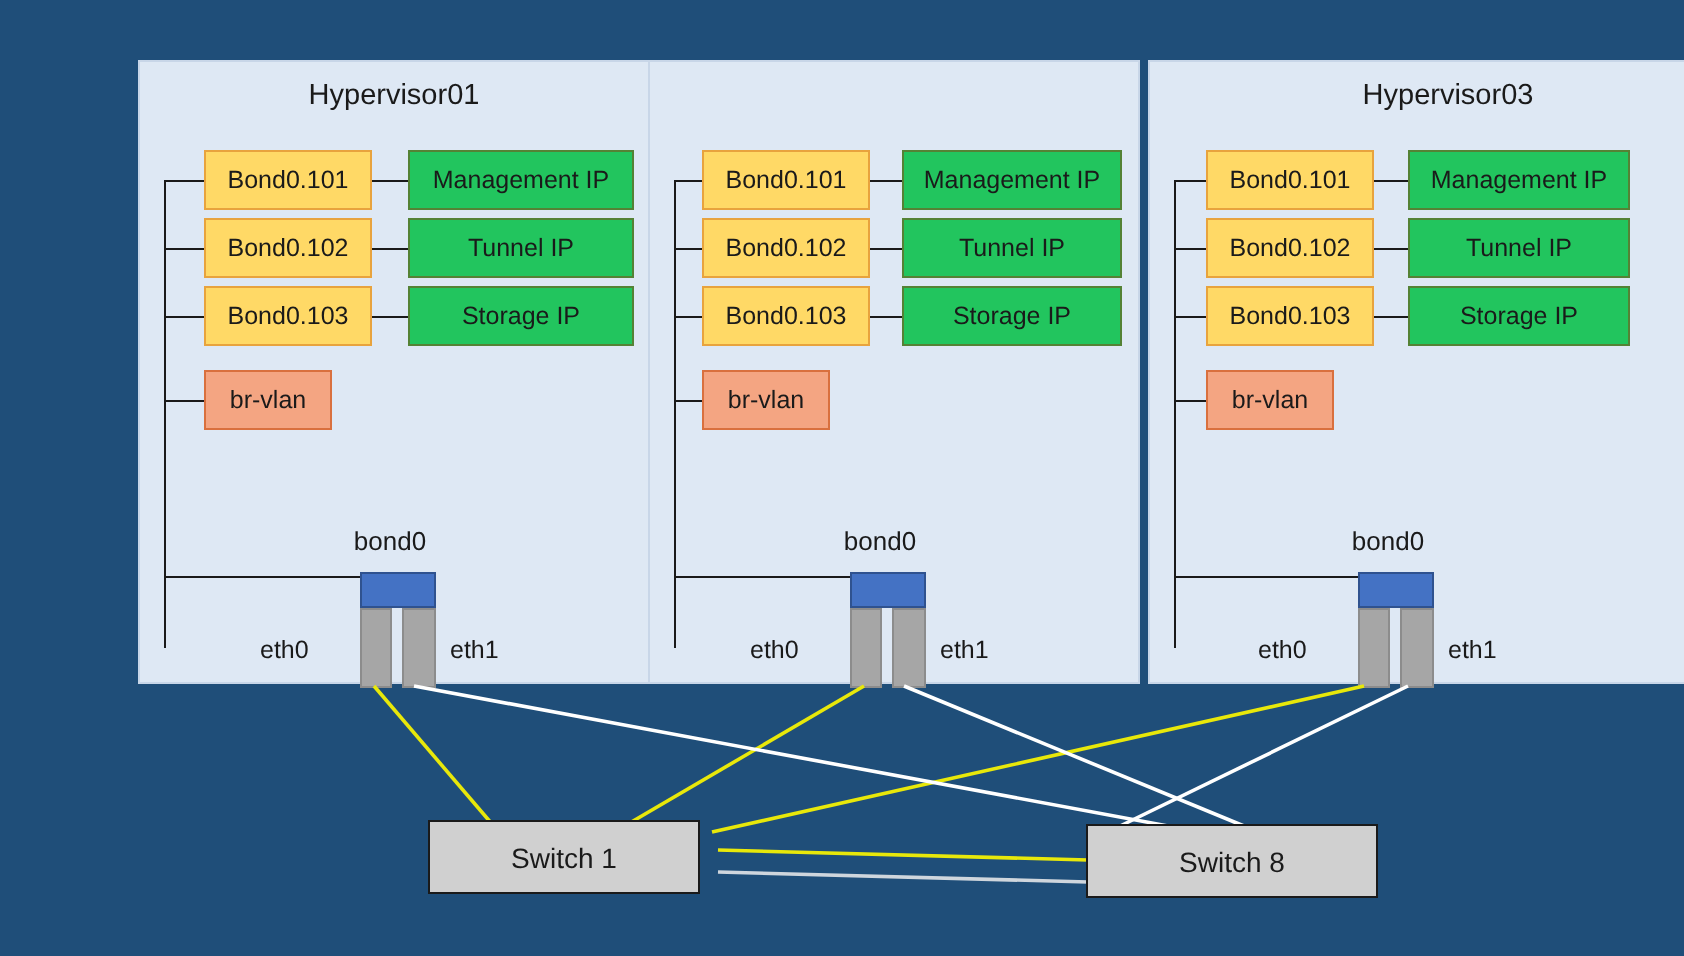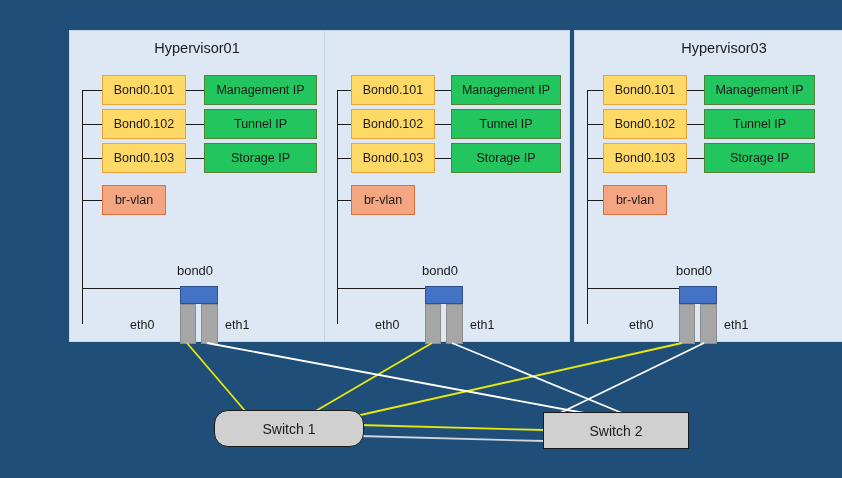--- a/index.html
+++ b/index.html
@@ -179,16 +179,16 @@
     <line x1="658" y1="343" x2="332" y2="416" stroke="#e8e80a" stroke-width="1.8"></line>
 
     <line x1="183" y1="343" x2="560" y2="413" stroke="#ffffff" stroke-width="1.8"></line>
     <line x1="428" y1="343" x2="598" y2="413" stroke="#ffffff" stroke-width="1.8"></line>
     <line x1="680" y1="343" x2="534" y2="414" stroke="#ffffff" stroke-width="1.8"></line>
 
     <line x1="335" y1="425" x2="520" y2="430" stroke="#e8e80a" stroke-width="1.8"></line>
     <line x1="335" y1="436" x2="520" y2="441" stroke="#cfd6dd" stroke-width="1.8"></line>
   </svg>
 
-  <div class="switch-box" style="left:190px;top:410px;width:150px;height:37px;border-radius:14px;">Switch 1</div>
-  <div class="switch-box" style="left:519px;top:412px;width:146px;height:37px;">Switch 2</div>
+  <div class="switch-box" style="left:190px;top:410px;width:136px;height:37px;">Switch 1</div>
+  <div class="switch-box" style="left:519px;top:412px;width:146px;height:37px;">Switch 8</div>
 
 </div>
 
 </body></html>

